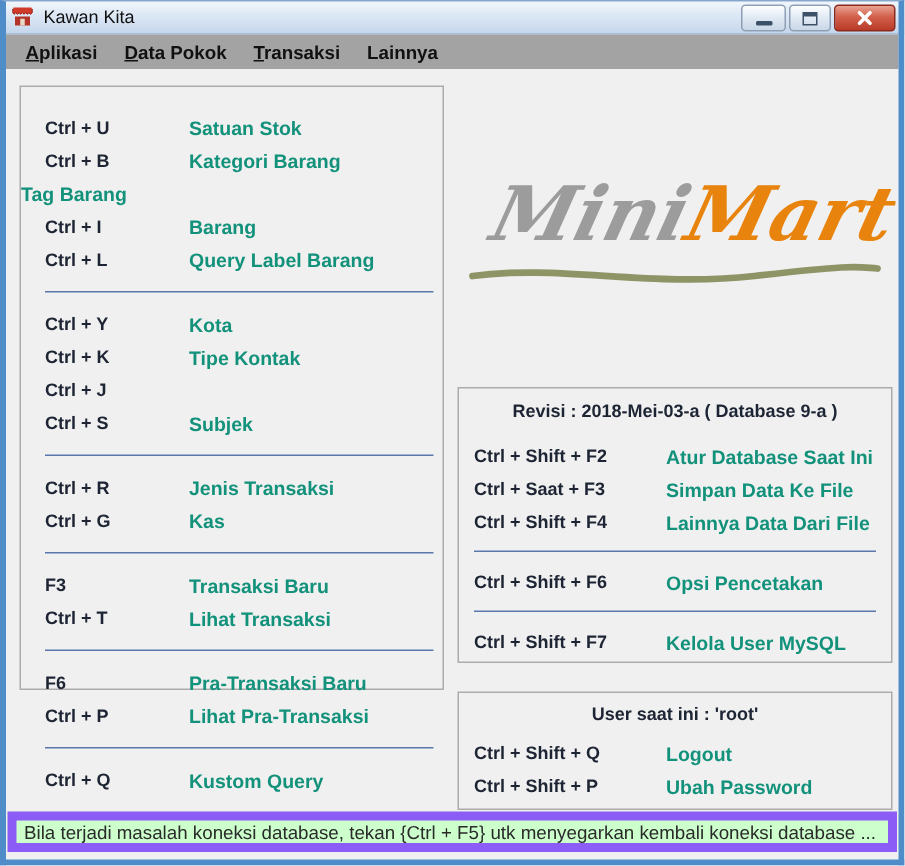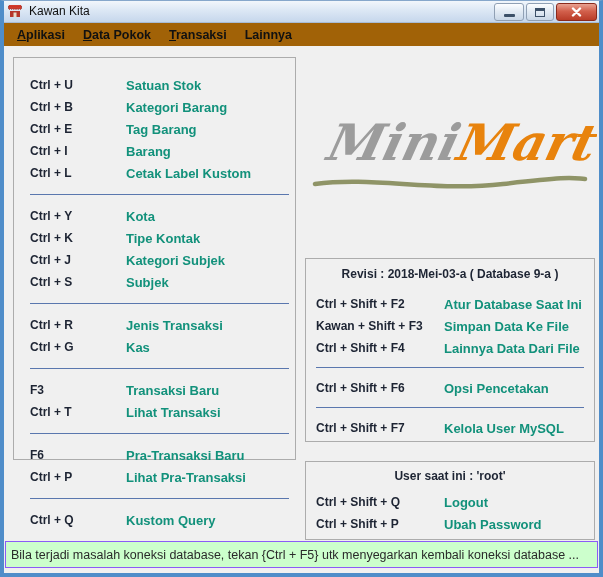--- a/index.html
+++ b/index.html
@@ -47,21 +47,21 @@
   .wbtn.close {
     width:41px;
     border:1px solid #8A2A1C;
     background:linear-gradient(to bottom,#E9A292,#D2604C 45%,#B93C28);
   }
   .glyph-min { width:11px; height:3px; background:#3C5068; border-radius:1px; margin-top:6px;}
   .glyph-max { width:10px; height:9px; border:1px solid #3C5068; border-top:3px solid #3C5068; background:transparent; }
   
   .menubar {
     position:absolute; left:4px; right:4px; top:23px; height:23px;
-    background:#a16207;
+    background:#a3a3a3;
     display:flex; align-items:center;
     padding-left:4px;
     z-index:10;
   }
   .menu-item {
     font-size:12.5px; font-weight:bold; color:#111;
     padding:3px 9px; cursor:default;
   }
   .menu-item u { text-decoration:underline; }
   
@@ -93,21 +93,21 @@
     text-align:center; font-size:12px; font-weight:bold; color:#1D2433;
     padding-top:8px; padding-bottom:12px;
   }
   .user-panel .panel-hdr { padding-top:7px; padding-bottom:8px; }
   
   .logo-box { position:absolute; left:303px; top:96px; width:294px; height:106px; }
   
   .statusbar {
     position:absolute; left:5px; top:541px; width:593px; height:27px;
     background:#CCFFCC;
-    border:1px solid #8b5cf6;
+    border:6px solid #8b5cf6;
     display:flex; align-items:center;
     padding-left:5px;
     font-size:12.5px; color:#2A2A2A;
     white-space:nowrap; overflow:hidden;
     z-index:20;
   }
 </style>
 </head>
 <body>
 
@@ -146,43 +146,41 @@
   <div class="panel left-panel">
     <div class="row">
       <span class="sc">Ctrl + U</span>
       <span class="lbl">Satuan Stok</span>
     </div>
     <div class="row">
       <span class="sc">Ctrl + B</span>
       <span class="lbl">Kategori Barang</span>
     </div>
     <div class="row">
-      <span class="sc">Ctrl + E</span>
       <span class="lbl">Tag Barang</span>
     </div>
     <div class="row">
       <span class="sc">Ctrl + I</span>
       <span class="lbl">Barang</span>
     </div>
     <div class="row">
       <span class="sc">Ctrl + L</span>
-      <span class="lbl">Cetak Label Kustom</span>
+      <span class="lbl">Query Label Barang</span>
     </div>
     <hr class="sep">
     <div class="row">
       <span class="sc">Ctrl + Y</span>
       <span class="lbl">Kota</span>
     </div>
     <div class="row">
       <span class="sc">Ctrl + K</span>
       <span class="lbl">Tipe Kontak</span>
     </div>
     <div class="row">
       <span class="sc">Ctrl + J</span>
-      <span class="lbl">Kategori Subjek</span>
     </div>
     <div class="row">
       <span class="sc">Ctrl + S</span>
       <span class="lbl">Subjek</span>
     </div>
     <hr class="sep">
     <div class="row">
       <span class="sc">Ctrl + R</span>
       <span class="lbl">Jenis Transaksi</span>
     </div>
@@ -224,21 +222,21 @@
     </svg>
   </div>
 
   <div class="panel revisi-panel">
     <div class="panel-hdr">Revisi : 2018-Mei-03-a ( Database 9-a )</div>
     <div class="row">
       <span class="sc sc2">Ctrl + Shift + F2</span>
       <span class="lbl">Atur Database Saat Ini</span>
     </div>
     <div class="row">
-      <span class="sc sc2">Kawan + Shift + F3</span>
+      <span class="sc sc2">Ctrl + Saat + F3</span>
       <span class="lbl">Simpan Data Ke File</span>
     </div>
     <div class="row">
       <span class="sc sc2">Ctrl + Shift + F4</span>
       <span class="lbl">Lainnya Data Dari File</span>
     </div>
     <hr class="sep2">
     <div class="row">
       <span class="sc sc2">Ctrl + Shift + F6</span>
       <span class="lbl">Opsi Pencetakan</span>

